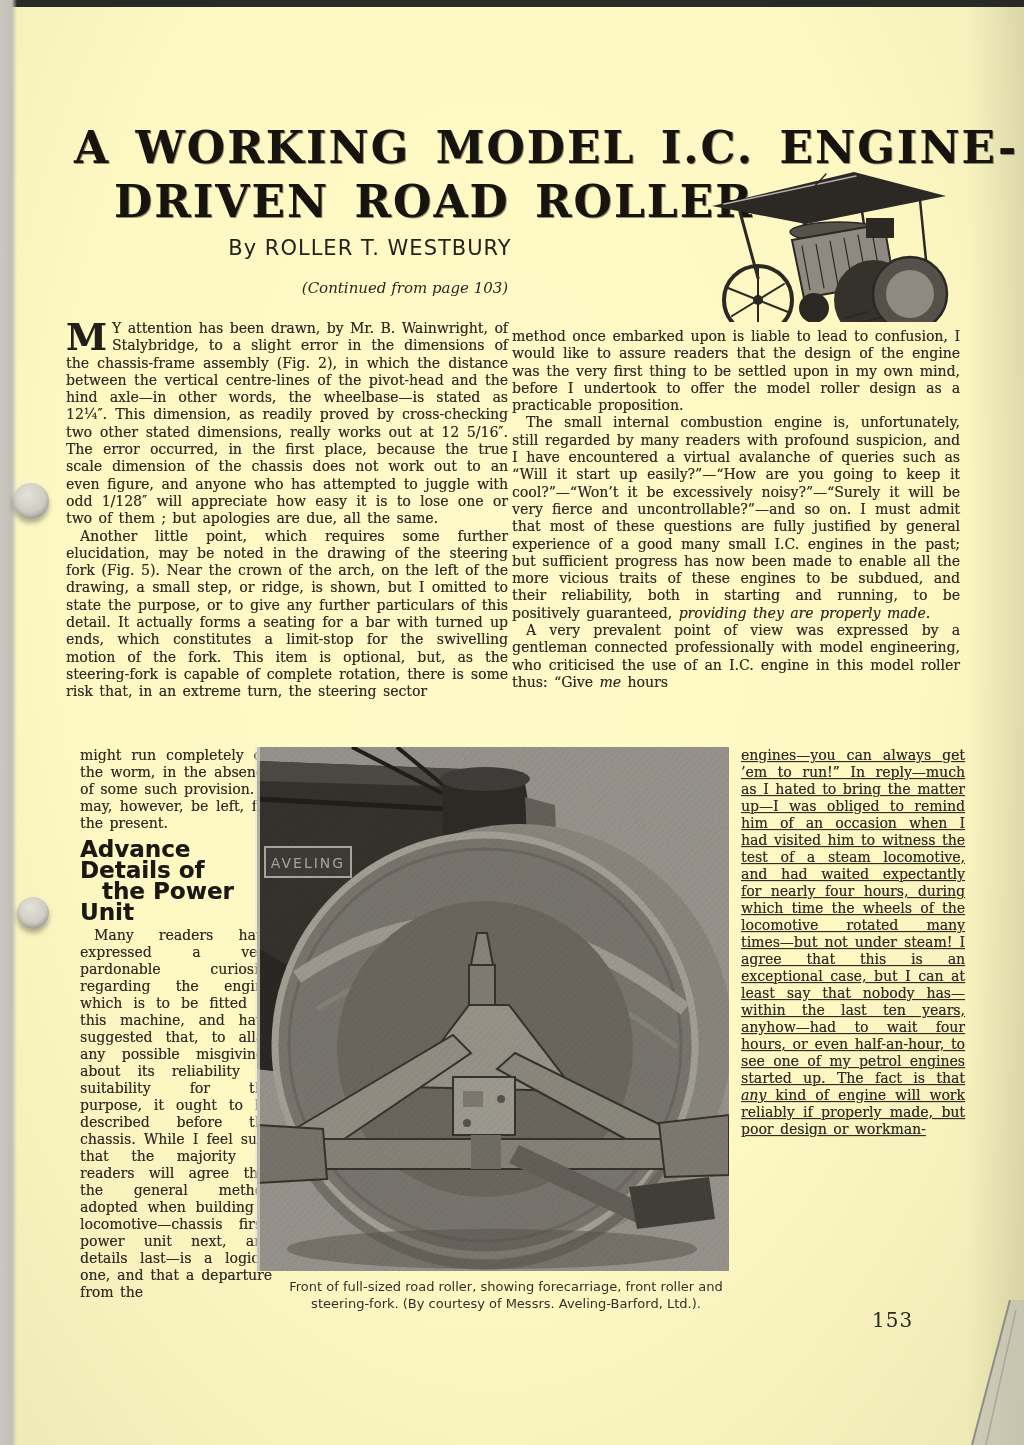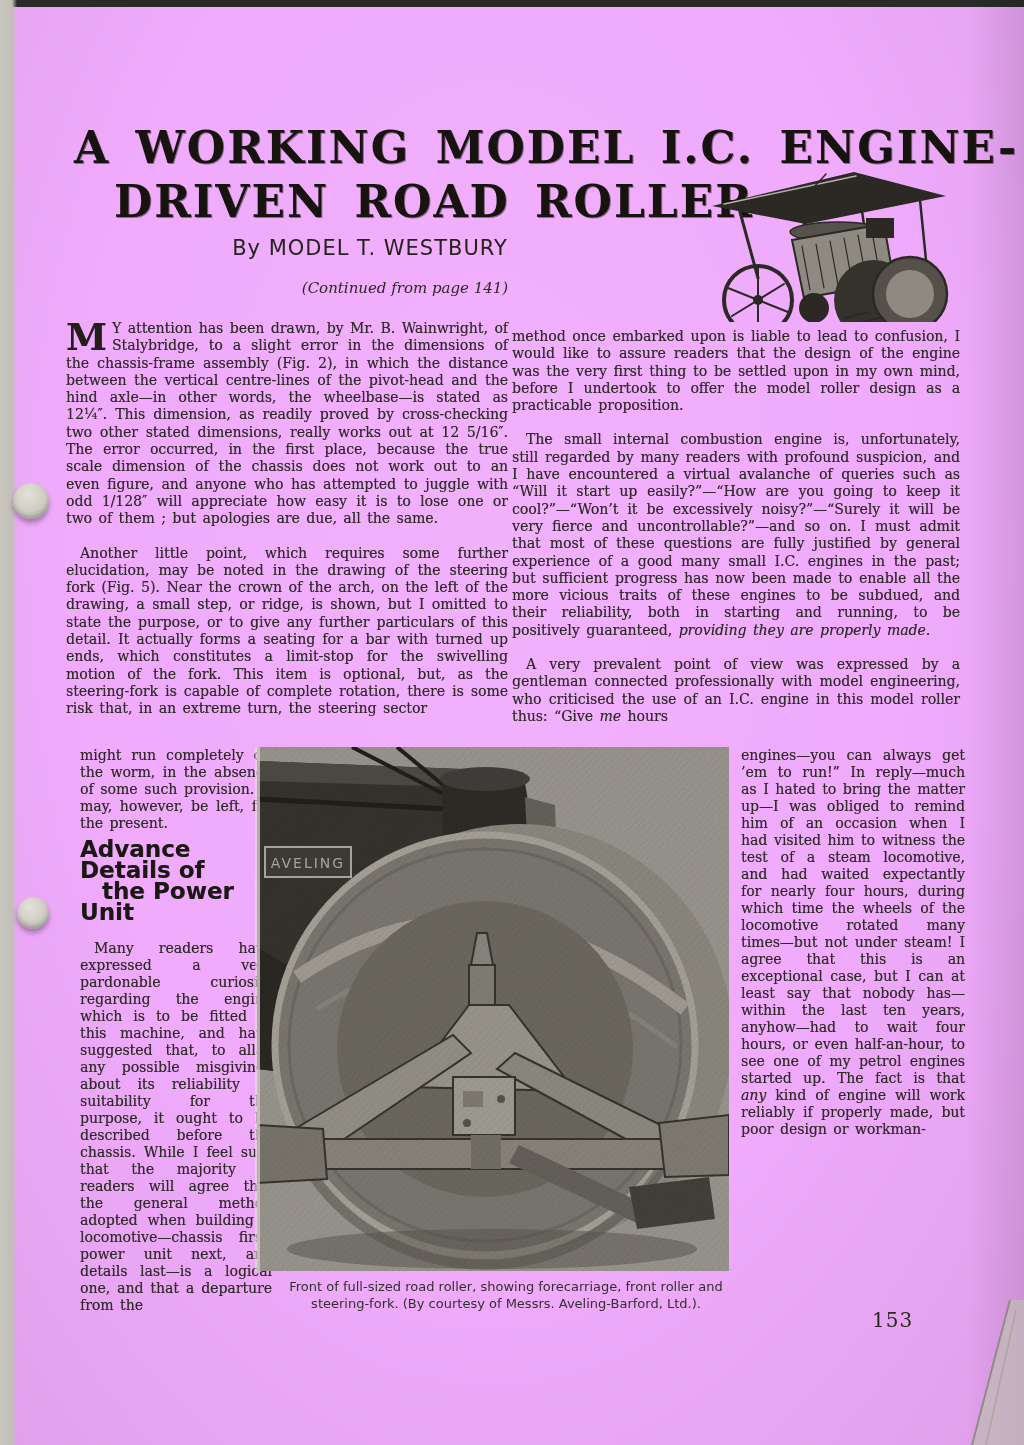--- a/index.html
+++ b/index.html
@@ -1,16 +1,16 @@
 <!DOCTYPE html>
 <html><head>
 <meta charset="utf-8">
 <style>
   html,body{margin:0;padding:0;background:#9a978f;}
-  #page{position:relative;width:1024px;height:1445px;background:#f0abfc;overflow:hidden;
+  #page{position:relative;width:1024px;height:1445px;background:#fef9c3;overflow:hidden;
         font-family:"DejaVu Serif",serif;color:#2e2a25;}
   #page::before{content:"";position:absolute;inset:0;pointer-events:none;
         background:radial-gradient(ellipse at 48% 38%, rgba(255,255,255,0.07) 0%, rgba(255,255,255,0) 55%, rgba(0,0,0,0.07) 100%);}
   .top-edge{position:absolute;left:0;top:0;width:1024px;height:7px;background:#2a2a28;}
   .left-strip{position:absolute;left:0;top:0;width:17px;height:1445px;
         background:linear-gradient(90deg,#cac7bf 0%,#c2bfb7 70%,rgba(194,191,183,0) 100%);}
   .right-shade{position:absolute;right:0;top:0;width:58px;height:1445px;pointer-events:none;
         background:linear-gradient(270deg,rgba(0,0,0,0.10),rgba(0,0,0,0) 100%);}
   .stud{position:absolute;border-radius:50%;
         background:radial-gradient(circle at 40% 32%,#e4e1d8 0%,#cfccc3 55%,#a9a69e 100%);
@@ -27,25 +27,25 @@
         font-family:"DejaVu Sans",sans-serif;font-size:21px;letter-spacing:1px;color:#26231e;}
   .continued{position:absolute;left:105px;top:279px;width:600px;text-align:center;
         font-style:italic;font-size:15px;color:#2b2822;}
 
   .roller-art{position:absolute;left:706px;top:160px;}
 
   .col{position:absolute;text-align:justify;color:#2e2a25;
         text-shadow:0.3px 0.3px 0.3px rgba(40,36,30,0.5);
         font-size:14px;line-height:17.3px;word-spacing:2px;hyphens:auto;-webkit-hyphens:auto;}
   .col p{margin:0;}
-  .col p.indent{text-indent:14px;margin-top:17px;}
+  .col p.indent{text-indent:14px;}
   .col-lw{left:66px;top:320px;width:442px;}
   .col-rw{left:512px;top:328px;width:448px;}
   .col-ln{left:80px;top:747px;width:192px;line-height:17.0px;}
-  .col-rn{left:741px;top:747px;width:224px;line-height:17.0px;}
+  .col-rn{left:741px;top:747px;width:224px;line-height:17.0px;text-decoration:underline;}
   .dropcap{float:left;font-size:37px;line-height:30px;font-weight:bold;
         padding:2px 5px 0 0;color:#221f1a;}
   .subhead{margin:7px 0 4px 0;font-family:"DejaVu Sans",sans-serif;font-weight:bold;
         font-size:23px;line-height:21px;color:#1b1814;text-align:left;word-spacing:0;}
   .subhead .sh2{margin-left:22px;margin-top:12px;}
 
   .photo{position:absolute;left:257px;top:747px;width:404px;height:524px;margin:0;
         box-shadow:-2px 0 0 rgba(230,228,220,0.6);}
   .caption{position:absolute;left:256px;top:1278px;width:500px;text-align:center;
         font-family:"DejaVu Sans",sans-serif;font-size:13px;line-height:17px;color:#33302b;}
@@ -57,22 +57,22 @@
 
 <div id="page">
   <div class="top-edge"></div>
   <div class="left-strip"></div>
   <div class="right-shade"></div>
   <div class="stud stud1"></div>
   <div class="stud stud2"></div>
 
   <h1 class="title l1">A WORKING MODEL I.C. ENGINE-</h1>
   <h1 class="title l2">DRIVEN ROAD ROLLER</h1>
-  <div class="byline">By MODEL T. WESTBURY</div>
-  <div class="continued">(Continued from page 141)</div>
+  <div class="byline">By ROLLER T. WESTBURY</div>
+  <div class="continued">(Continued from page 103)</div>
 
   <svg class="roller-art" width="252" height="162" viewBox="0 0 252 162">
     <g stroke="#2c2924" fill="none" stroke-linecap="round">
       <path d="M6,46 L148,12 L240,36 L100,64 Z" fill="#2c2924" stroke="none"></path>
       <path d="M18,44 L150,16" stroke="#b4b1aa" stroke-width="1.5"></path>
       <path d="M34,52 L52,118" stroke-width="3"></path>
       <path d="M98,62 L106,132" stroke-width="3"></path>
       <path d="M152,24 L162,92" stroke-width="2.5"></path>
       <path d="M214,40 L220,100" stroke-width="2.5"></path>
       <path d="M120,14 L96,40 M168,20 L140,54" stroke-width="1.5"></path>

